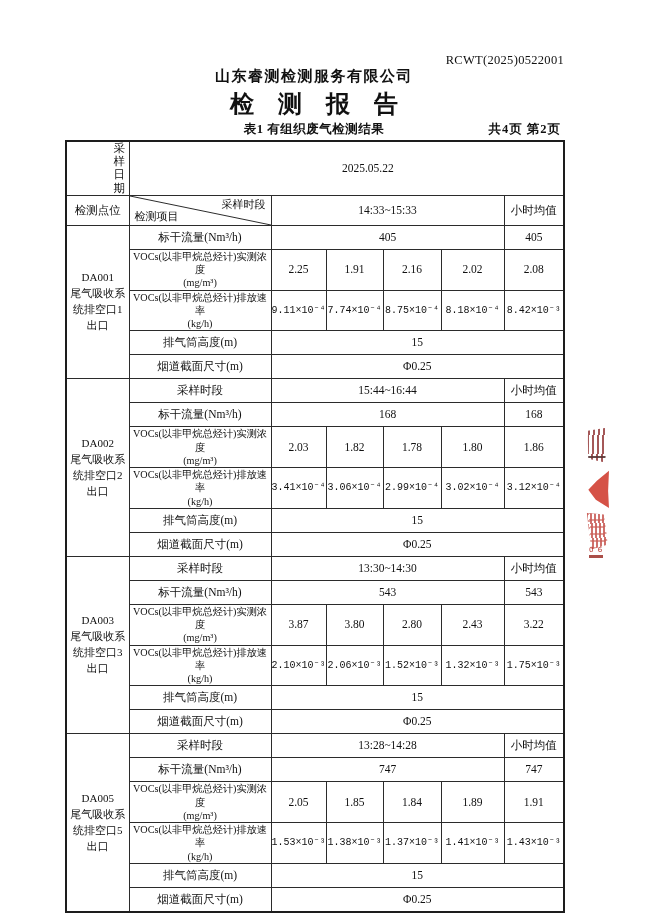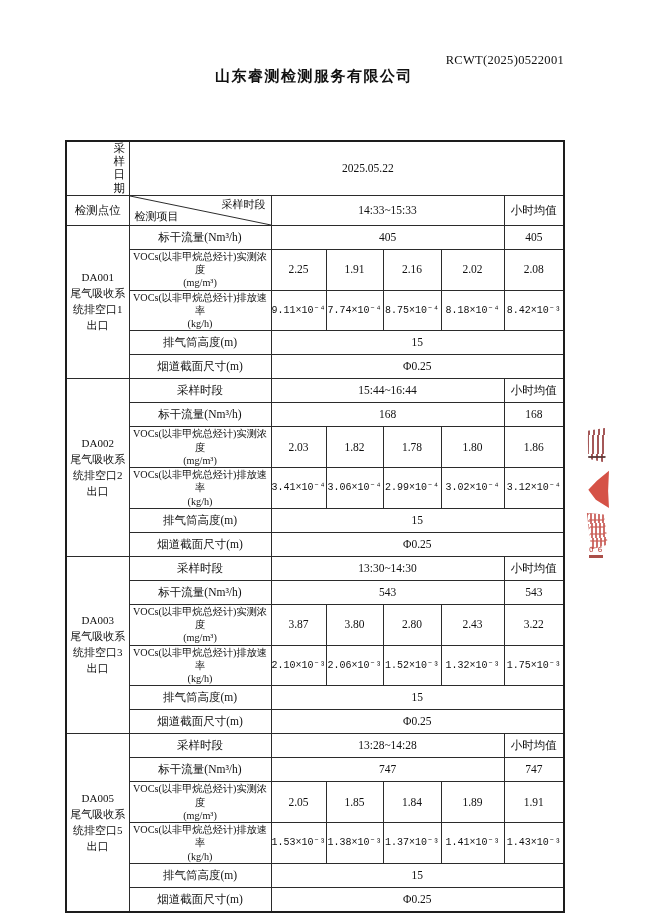--- a/index.html
+++ b/index.html
@@ -63,20 +63,25 @@
   }
   .seal-date .bar{margin-top:1px;height:3px;background:rgba(150,35,28,.8);width:14px;}
 </style>
 </head>
 <body>
 
 <div class="page">
 
   <div class="doc-number">RCWT(2025)0522001</div>
   <div class="company">山东睿测检测服务有限公司</div>
+  <div class="title">检 测 报 告</div>
+  <div class="caption-row">
+    <span class="caption">表1  有组织废气检测结果</span>
+    <span class="pageinfo">共4页  第2页</span>
+  </div>
 
   <table class="report">
     <colgroup>
       <col style="width:63px">
         <col style="width:142px">
         <col style="width:55px">
       <col style="width:57px">
         <col style="width:58px">
         <col style="width:63px">
         <col style="width:60px">

